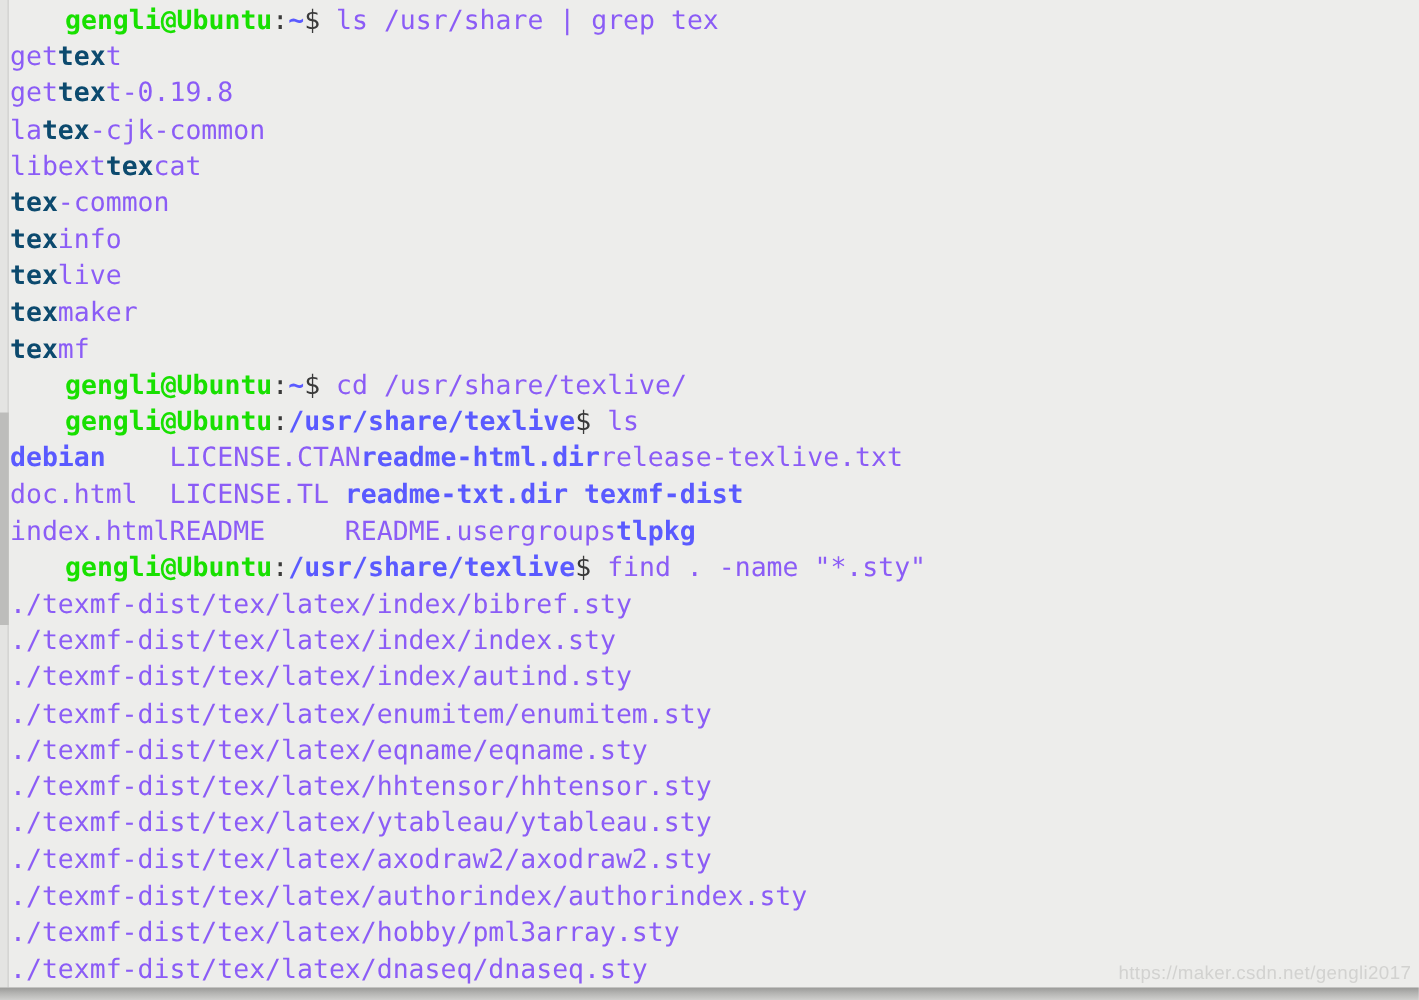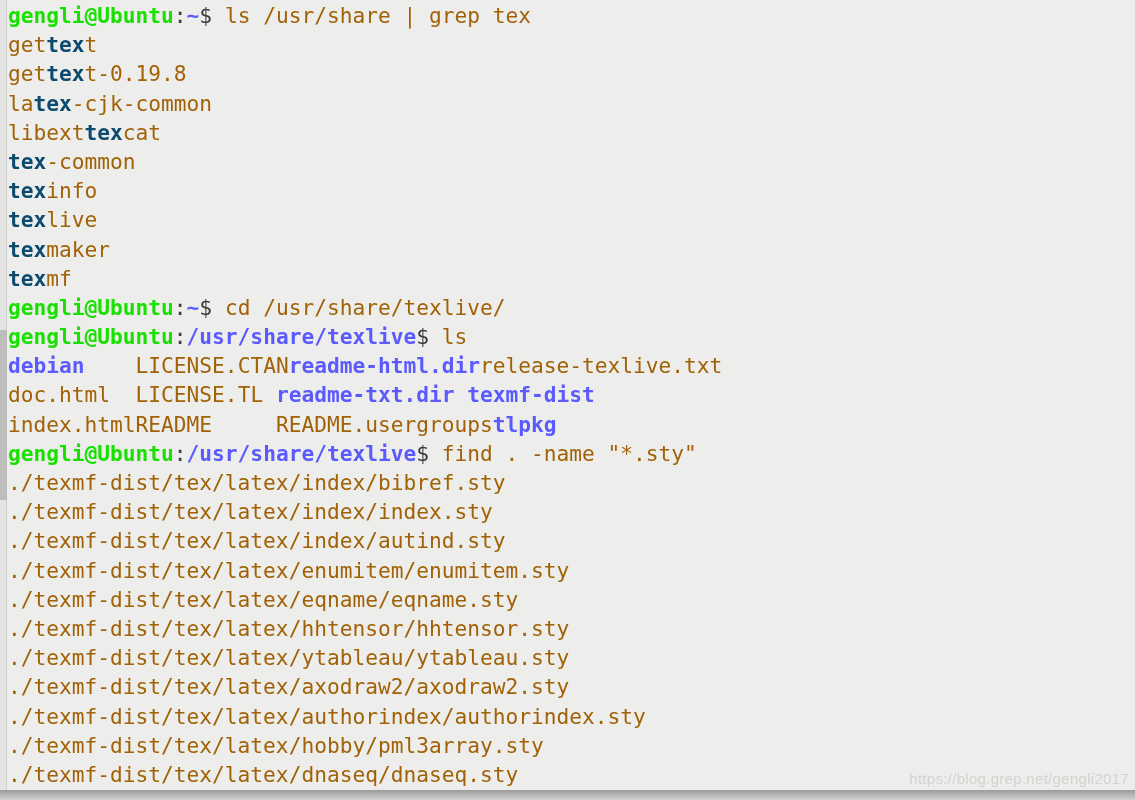--- a/index.html
+++ b/index.html
@@ -36,24 +36,24 @@
     white-space: pre;
     color: #3a3a3a;
   }
 
   .line {
     height: 29.2px;
     white-space: pre;
   }
 
   
-  .green  { color: #18e000; font-weight: bold; }
+  .green  { color: #18e000; font-weight: bold; padding-left: 44px; }
   .blue   { color: #5a5aff; font-weight: bold; }
   .red    { color: #0c4a6e; font-weight: bold; }
-  .plain  { color: #a16207; font-weight: normal; }
+  .plain  { color: #8b5cf6; font-weight: normal; }
   .punct  { color: #3a3a3a; font-weight: normal; }
 
   
   #scroll-gutter {
     position: absolute;
     left: 0; top: 0;
     width: 7px;
     height: 790px;
     background: #e4e4e2;
     border-right: 1px solid #cfcfcd;
@@ -94,16 +94,16 @@
 <body>
 
 <div id="terminal">
 
   <div id="screen"><div class="line"><span class="green">gengli@Ubuntu</span><span class="punct">:</span><span class="blue">~</span><span class="punct">$ </span><span class="plain">ls /usr/share | grep tex</span></div><div class="line"><span class="plain">get</span><span class="red">tex</span><span class="plain">t</span></div><div class="line"><span class="plain">get</span><span class="red">tex</span><span class="plain">t-0.19.8</span></div><div class="line"><span class="plain">la</span><span class="red">tex</span><span class="plain">-cjk-common</span></div><div class="line"><span class="plain">libext</span><span class="red">tex</span><span class="plain">cat</span></div><div class="line"><span class="red">tex</span><span class="plain">-common</span></div><div class="line"><span class="red">tex</span><span class="plain">info</span></div><div class="line"><span class="red">tex</span><span class="plain">live</span></div><div class="line"><span class="red">tex</span><span class="plain">maker</span></div><div class="line"><span class="red">tex</span><span class="plain">mf</span></div><div class="line"><span class="green">gengli@Ubuntu</span><span class="punct">:</span><span class="blue">~</span><span class="punct">$ </span><span class="plain">cd /usr/share/texlive/</span></div><div class="line"><span class="green">gengli@Ubuntu</span><span class="punct">:</span><span class="blue">/usr/share/texlive</span><span class="punct">$ </span><span class="plain">ls</span></div><div class="line"><span class="blue">debian</span><span class="plain">    </span><span class="plain">LICENSE.CTAN</span><span class="blue">readme-html.dir</span><span class="plain">release-texlive.txt</span></div><div class="line"><span class="plain">doc.html</span><span class="plain">  </span><span class="plain">LICENSE.TL</span><span class="plain"> </span><span class="blue">readme-txt.dir</span><span class="plain"> </span><span class="blue">texmf-dist</span></div><div class="line"><span class="plain">index.html</span><span class="plain">README</span><span class="plain">     </span><span class="plain">README.usergroups</span><span class="blue">tlpkg</span></div><div class="line"><span class="green">gengli@Ubuntu</span><span class="punct">:</span><span class="blue">/usr/share/texlive</span><span class="punct">$ </span><span class="plain">find . -name "*.sty"</span></div><div class="line"><span class="plain">./texmf-dist/tex/latex/index/bibref.sty</span></div><div class="line"><span class="plain">./texmf-dist/tex/latex/index/index.sty</span></div><div class="line"><span class="plain">./texmf-dist/tex/latex/index/autind.sty</span></div><div class="line"><span class="plain">./texmf-dist/tex/latex/enumitem/enumitem.sty</span></div><div class="line"><span class="plain">./texmf-dist/tex/latex/eqname/eqname.sty</span></div><div class="line"><span class="plain">./texmf-dist/tex/latex/hhtensor/hhtensor.sty</span></div><div class="line"><span class="plain">./texmf-dist/tex/latex/ytableau/ytableau.sty</span></div><div class="line"><span class="plain">./texmf-dist/tex/latex/axodraw2/axodraw2.sty</span></div><div class="line"><span class="plain">./texmf-dist/tex/latex/authorindex/authorindex.sty</span></div><div class="line"><span class="plain">./texmf-dist/tex/latex/hobby/pml3array.sty</span></div><div class="line"><span class="plain">./texmf-dist/tex/latex/dnaseq/dnaseq.sty</span></div><div class="line"></div></div>
 
   <div id="scroll-gutter">
     <div id="scroll-thumb"></div>
   </div>
 
-  <div id="watermark">https://blog.grep.net/gengli2017</div>
+  <div id="watermark">https://maker.csdn.net/gengli2017</div>
 </div>
 
 <div id="bottom-bar"></div>
 
 </body></html>

